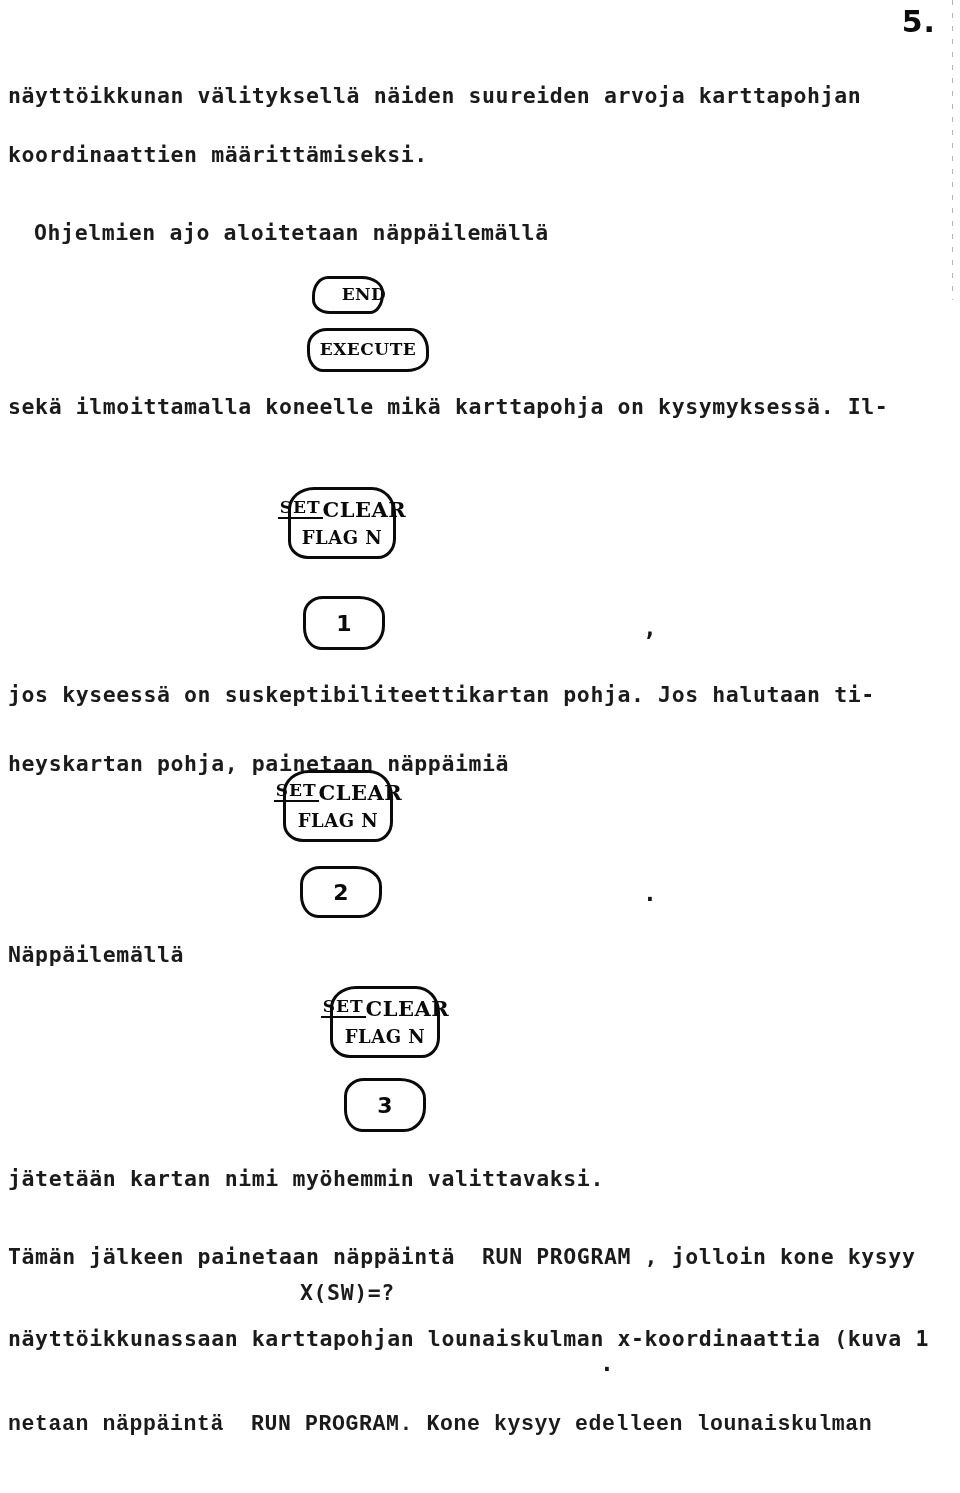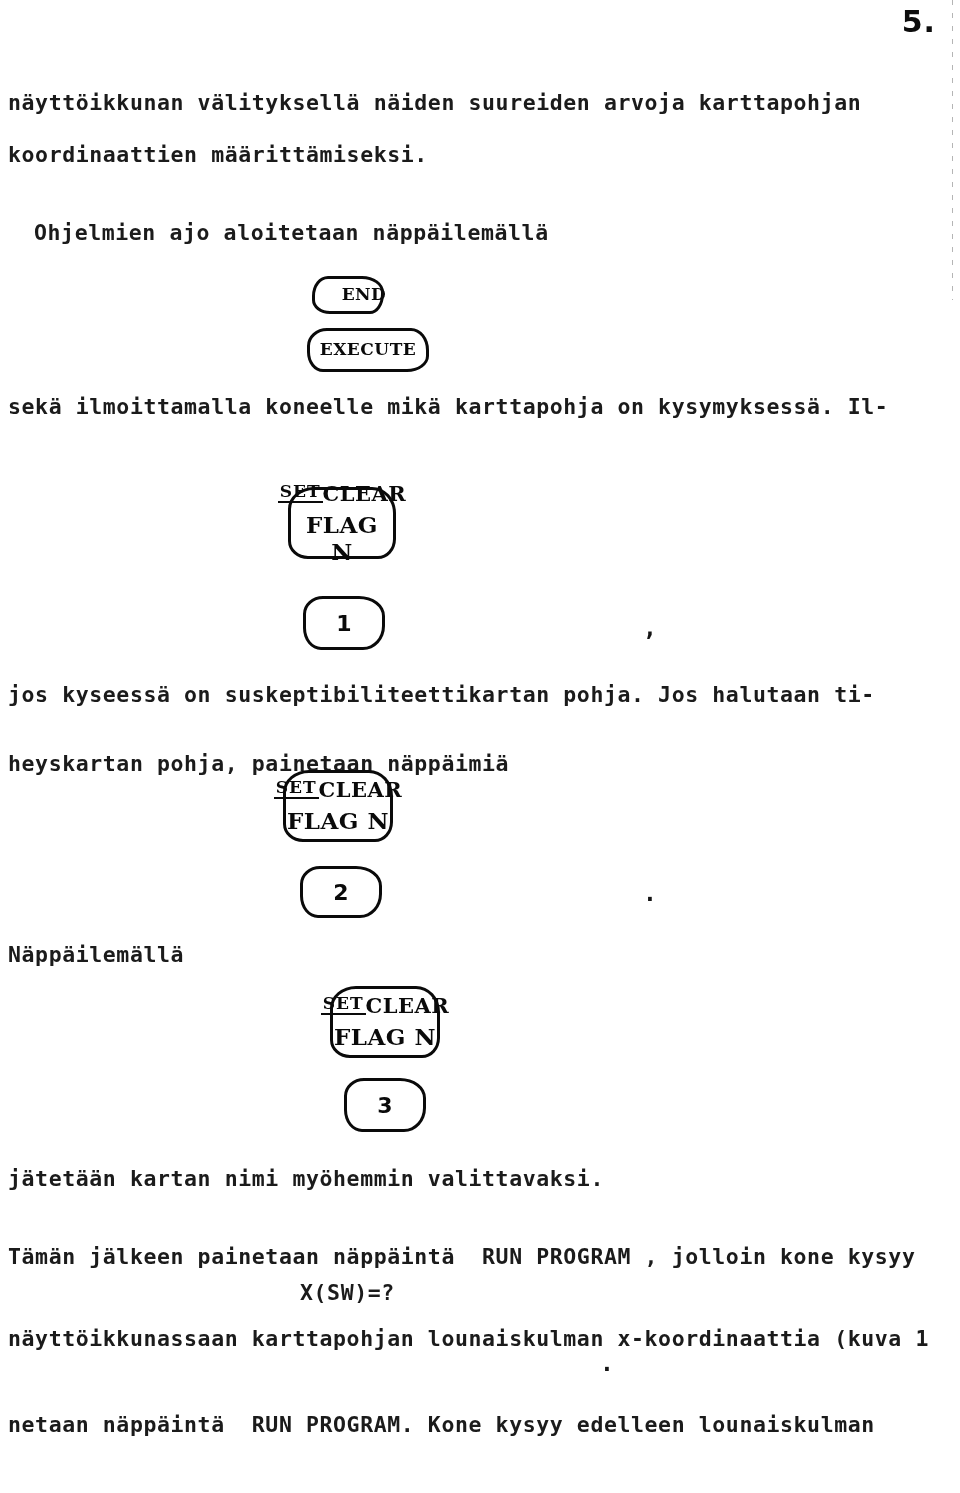--- a/index.html
+++ b/index.html
@@ -110,41 +110,41 @@
     border-bottom: 2.5px solid #0a0a0a;
     padding: 0 2px 1px 2px;
   }
   .frac-den {
     font-size: 21px;
     font-weight: 700;
     letter-spacing: 0.5px;
     padding-top: 1px;
   }
   .flag-row {
-    font-size: 23px;
+    font-size: 18px;
     font-weight: 700;
     letter-spacing: 0.5px;
     margin-top: 7px;
   }
   .key-digit {
     font-family: "DejaVu Sans", sans-serif;
     font-size: 22px;
     font-weight: 600;
   }
 </style>
 </head>
 <body>
 
 <div id="page">
 
   <div class="page-number">5.</div>
 
   <div class="scan-edge"></div>
 
-  <div class="line" style="top:92px;">näyttöikkunan välityksellä näiden suureiden arvoja karttapohjan</div>
+  <div class="line" style="top:85px;">näyttöikkunan välityksellä näiden suureiden arvoja karttapohjan</div>
   <div class="line" style="top:144px;">koordinaattien määrittämiseksi.</div>
 
   <div class="line indent-1" style="top:222px;">Ohjelmien ajo aloitetaan näppäilemällä</div>
 
   <div class="key r-end" style="left:312px; top:276px; width:72px; height:38px;">
     <span class="key-label">END</span>
   </div>
 
   <div class="key r-execute" style="left:307px; top:328px; width:122px; height:44px;">
     <span class="key-label">EXECUTE</span>
@@ -199,15 +199,15 @@
 
   <div class="line" style="top:1168px;">jätetään kartan nimi myöhemmin valittavaksi.</div>
 
   <div class="line" style="top:1246px;">Tämän jälkeen painetaan näppäintä  RUN PROGRAM , jolloin kone kysyy</div>
   <div class="line" style="top:1294px;margin-top:34px;">näyttöikkunassaan karttapohjan lounaiskulman x-koordinaattia (kuva 1</div>
 
   <div class="line indent-2" style="top:1282px;">X(SW)=?</div>
 
   <div class="float-punct" style="left:600px; top:1352px;">.</div>
 
-  <div class="line" style="top:1414px;">netaan näppäintä  RUN PROGRAM. Kone kysyy edelleen lounaiskulman</div>
+  <div class="line" style="top:1414px;font-family:Liberation Mono, monospace;">netaan näppäintä  RUN PROGRAM. Kone kysyy edelleen lounaiskulman</div>
 
 </div>
 
 </body></html>

